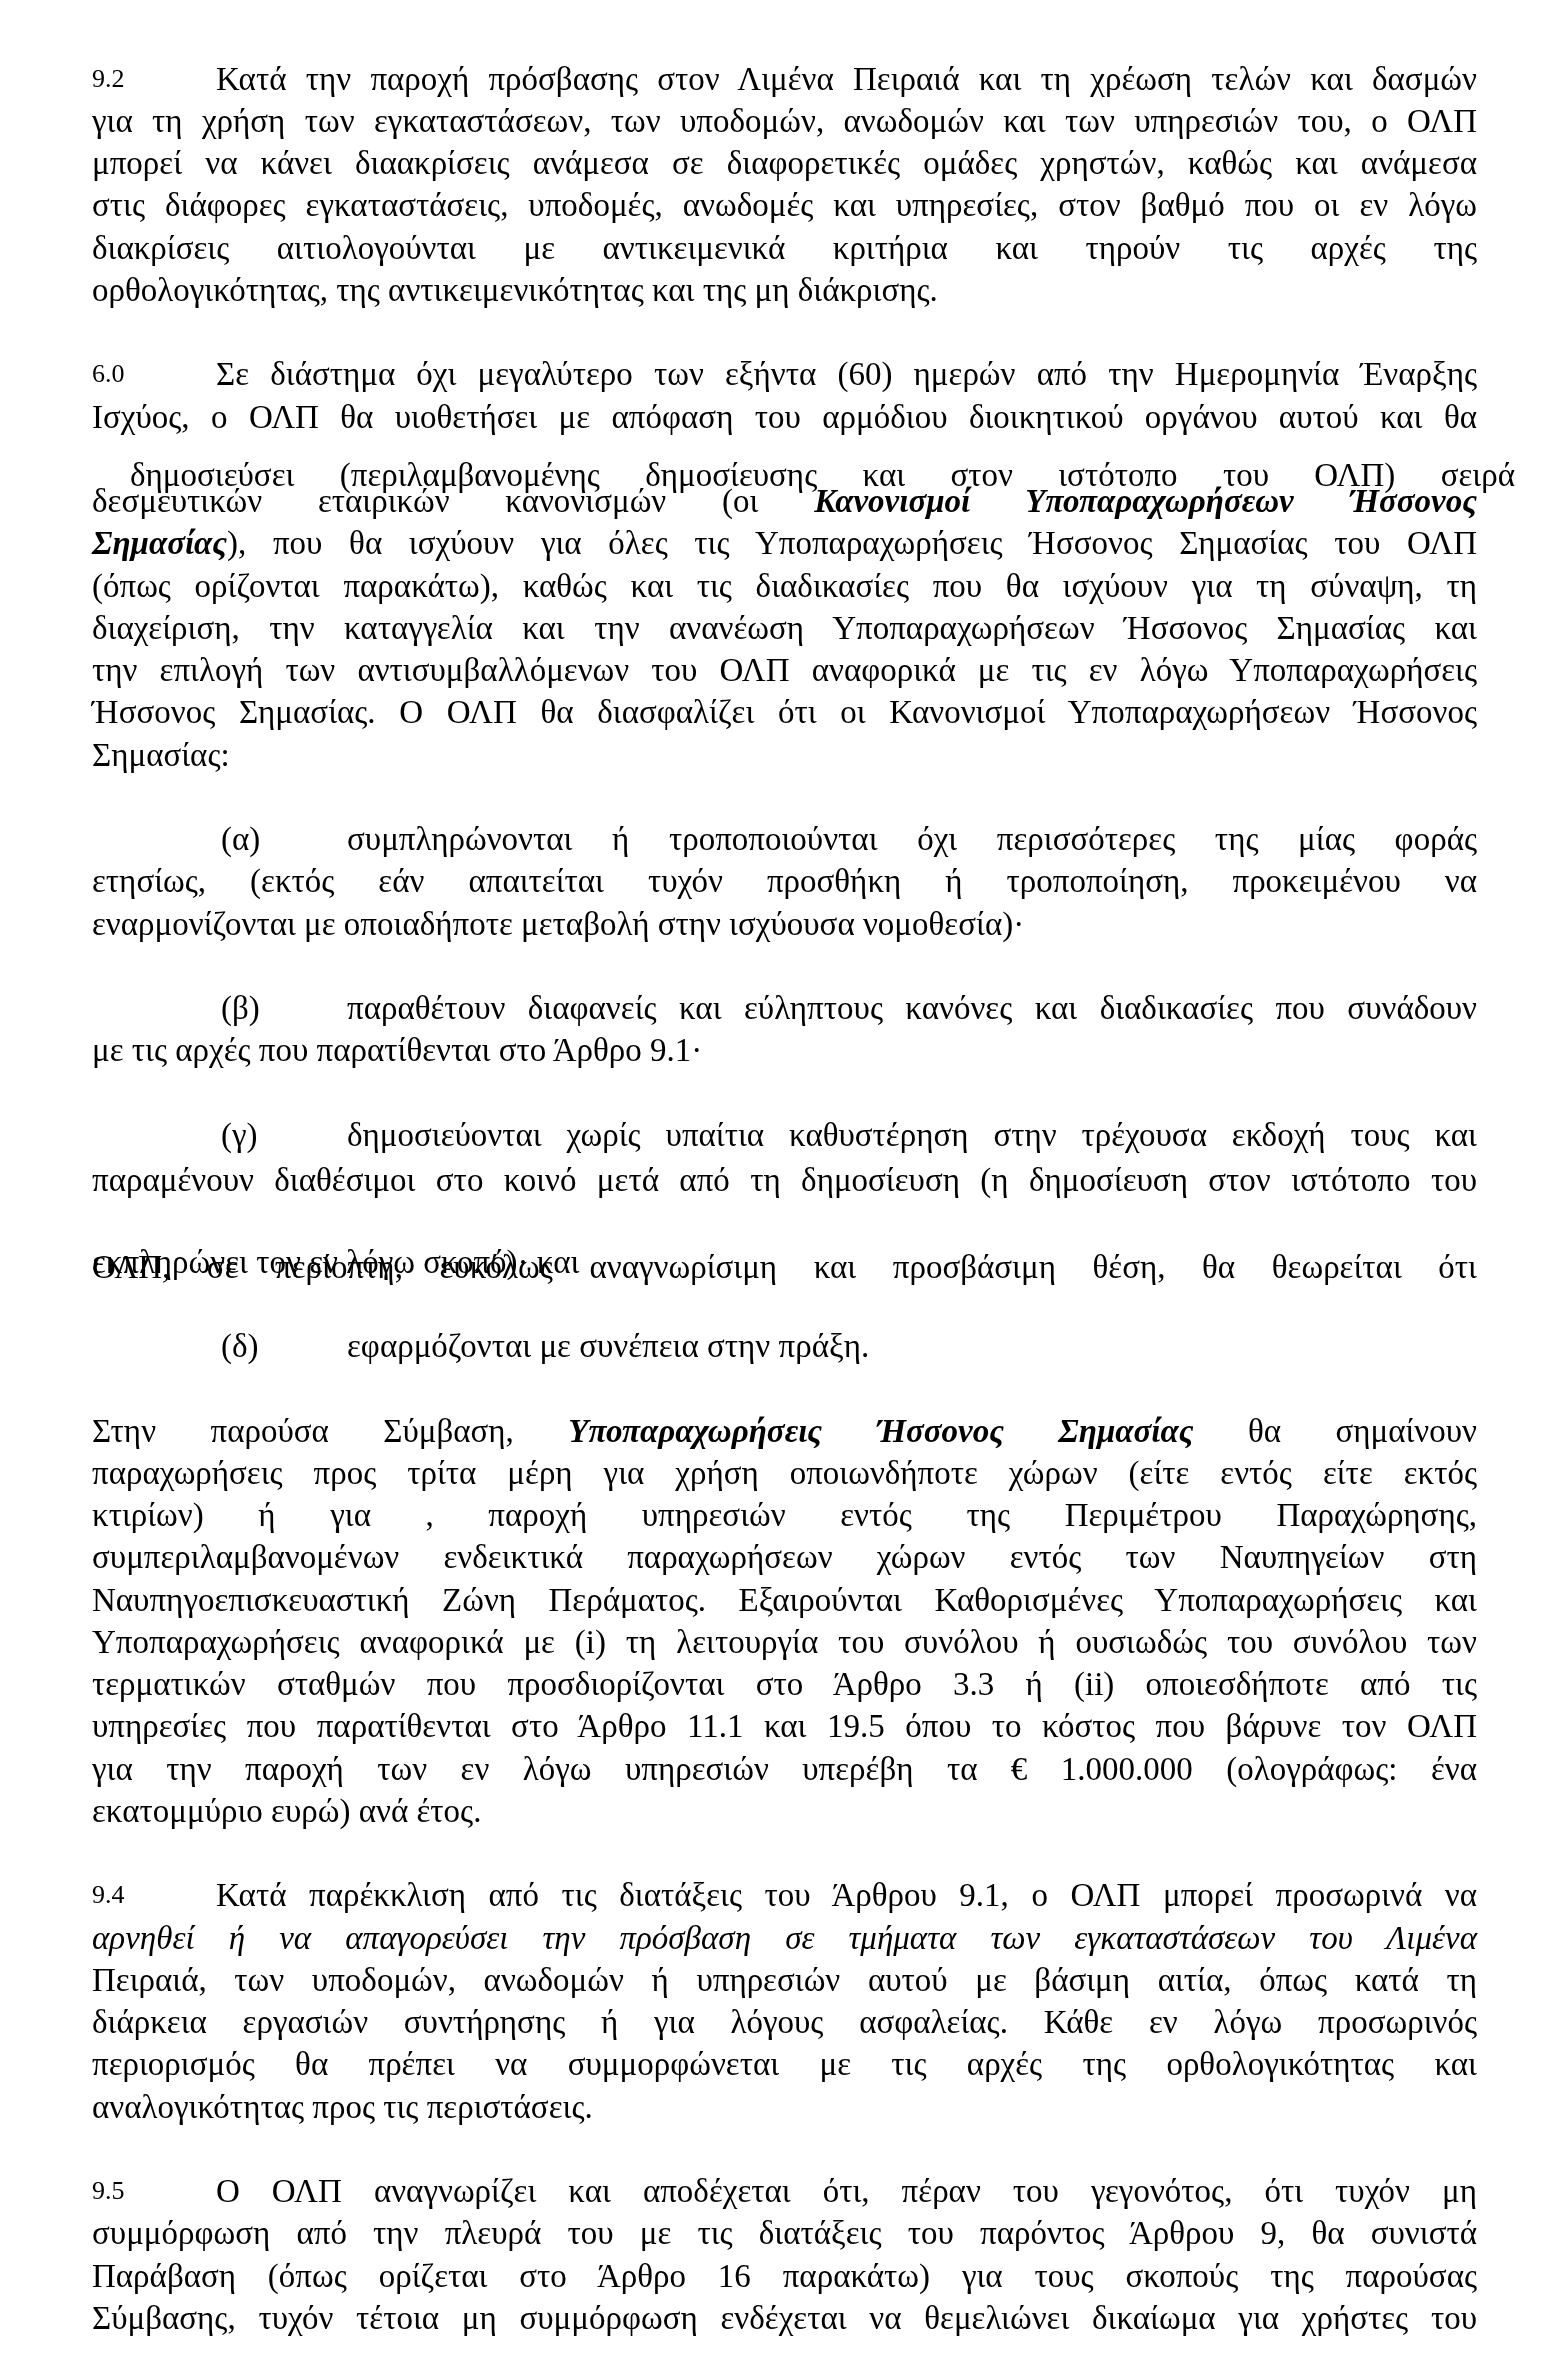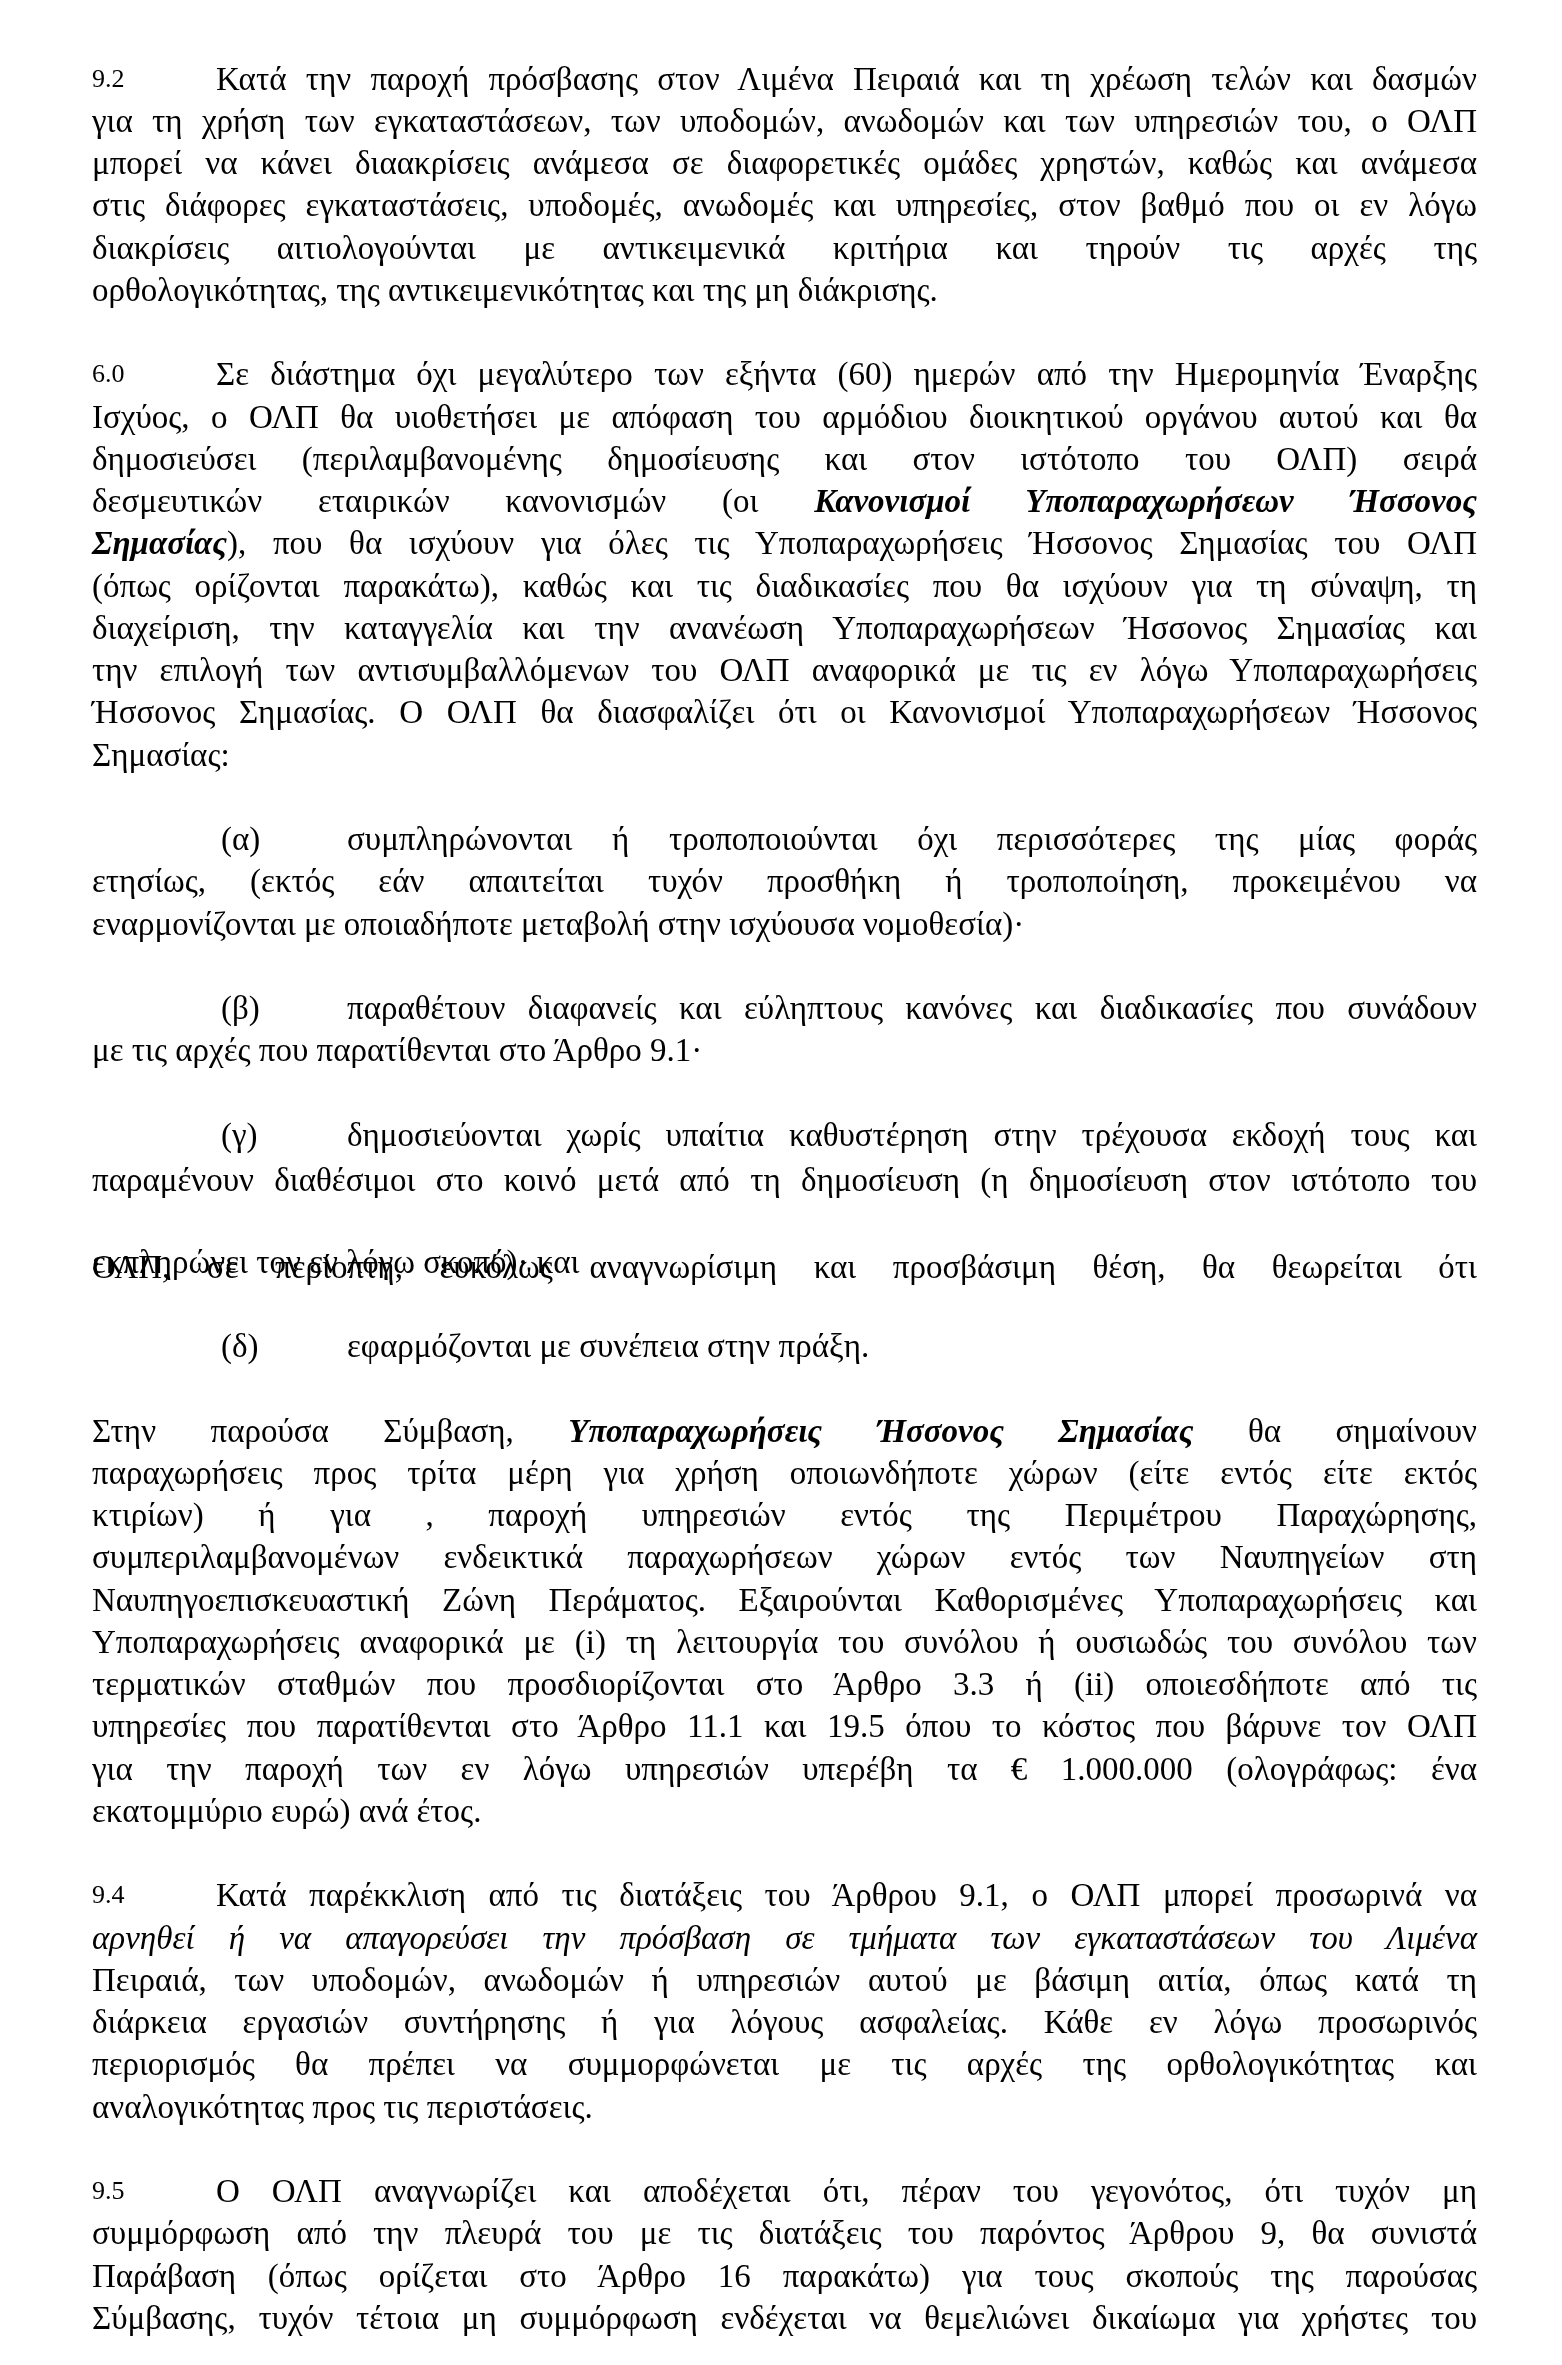--- a/index.html
+++ b/index.html
@@ -63,21 +63,21 @@
       <div class="line" style="top: 100px;"><span>για τη χρήση των εγκαταστάσεων, των υποδομών, ανωδομών και των υπηρεσιών του, ο ΟΛΠ</span></div>
       <div class="line" style="top: 142px;"><span>μπορεί να κάνει διαακρίσεις ανάμεσα σε διαφορετικές ομάδες χρηστών, καθώς και ανάμεσα</span></div>
       <div class="line" style="top: 184px;"><span>στις διάφορες εγκαταστάσεις, υποδομές, ανωδομές και υπηρεσίες, στον βαθμό που οι εν λόγω</span></div>
       <div class="line" style="top: 227px;"><span>διακρίσεις αιτιολογούνται με αντικειμενικά κριτήρια και τηρούν τις αρχές της</span></div>
       <div class="line last" style="top: 269px;"><span>ορθολογικότητας, της αντικειμενικότητας και της μη διάκρισης.</span></div>
     </div>
     <div>
       <div class="num" style="top: 353px;">6.0</div>
       <div class="line first-num" style="top: 353px;"><span>Σε διάστημα όχι μεγαλύτερο των εξήντα (60) ημερών από την Ημερομηνία Έναρξης</span></div>
       <div class="line" style="top: 396px;"><span>Ισχύος, ο ΟΛΠ θα υιοθετήσει με απόφαση του αρμόδιου διοικητικού οργάνου αυτού και θα</span></div>
-      <div class="line" style="top: 438px;"><span>δημοσιεύσει (περιλαμβανομένης δημοσίευσης και στον ιστότοπο του ΟΛΠ) σειρά</span></div>
+      <div class="line" style="top: 454px; margin-left: 38px;"><span>δημοσιεύσει (περιλαμβανομένης δημοσίευσης και στον ιστότοπο του ΟΛΠ) σειρά</span></div>
       <div class="line" style="top: 480px;"><span>δεσμευτικών εταιρικών κανονισμών (οι </span><span class="bi">Κανονισμοί Υποπαραχωρήσεων Ήσσονος</span></div>
       <div class="line" style="top: 522px;"><span class="bi">Σημασίας</span><span>), που θα ισχύουν για όλες τις Υποπαραχωρήσεις Ήσσονος Σημασίας του ΟΛΠ</span></div>
       <div class="line" style="top: 565px;"><span>(όπως ορίζονται παρακάτω), καθώς και τις διαδικασίες που θα ισχύουν για τη σύναψη, τη</span></div>
       <div class="line" style="top: 607px;"><span>διαχείριση, την καταγγελία και την ανανέωση Υποπαραχωρήσεων Ήσσονος Σημασίας και</span></div>
       <div class="line" style="top: 649px;"><span>την επιλογή των αντισυμβαλλόμενων του ΟΛΠ αναφορικά με τις εν λόγω Υποπαραχωρήσεις</span></div>
       <div class="line" style="top: 691px;"><span>Ήσσονος Σημασίας. Ο ΟΛΠ θα διασφαλίζει ότι οι Κανονισμοί Υποπαραχωρήσεων Ήσσονος</span></div>
       <div class="line last" style="top: 734px;"><span>Σημασίας:</span></div>
     </div>
     <div>
       <div class="item-label" style="top: 818px;">(α)</div>

